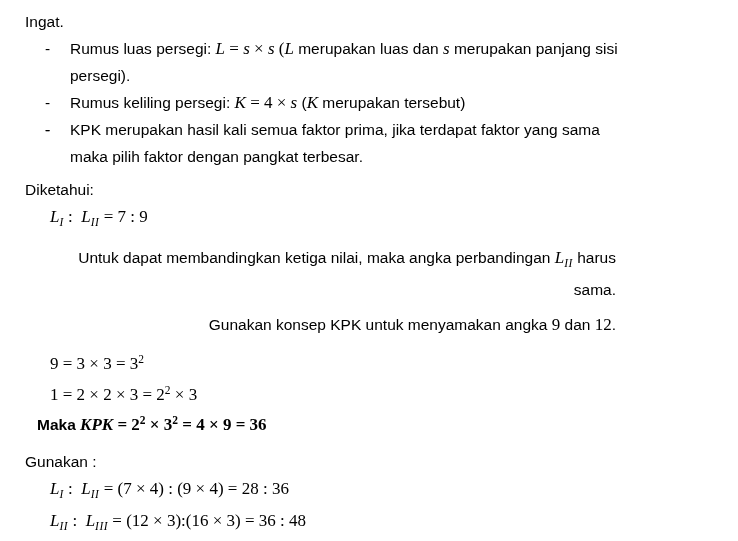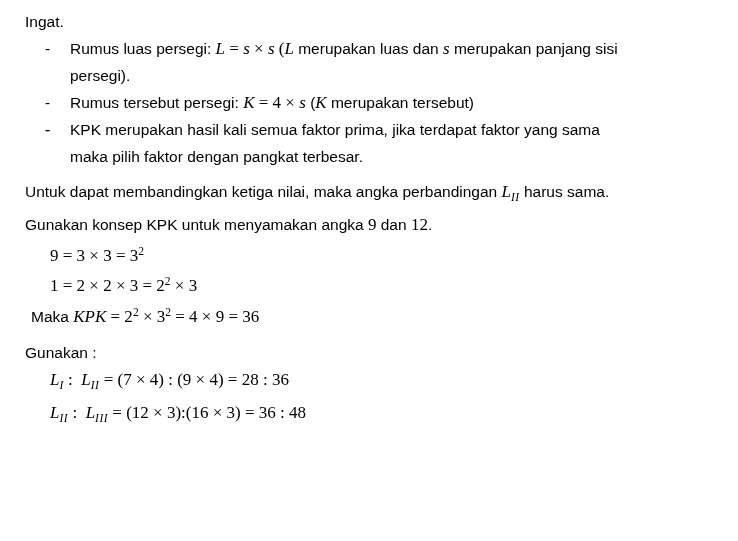--- a/index.html
+++ b/index.html
@@ -17,26 +17,26 @@
     color: #000000;
     font-family: "Liberation Sans", sans-serif;
     font-size: 15.5px;
     line-height: 27px;
     overflow: hidden;
   }
   .heading { margin: 0; }
   .bullet-list { margin: 0; padding: 0; }
   .bullet-row { position: relative; padding-left: 45px; max-width: 660px; }
   .bullet-dash { position: absolute; left: 20px; top: 0; }
-  .para { margin: 0; max-width: 690px; }
+  .para { margin: 8px; max-width: 690px; text-align: right; }
   .sect-diketahui { margin-top: 6px; }
   .sect-untuk { margin-top: 8px; }
   .sect-sehingga { margin-top: 10px; }
   .math-line { margin-left: 25px; white-space: pre; }
-  .math-line.flush { margin-left: 6px; }
+  .math-line.flush { margin-left: 12px; font-weight: bold; }
   
   .seg-t { font-family: "Liberation Sans", sans-serif; }
   .seg-m { font-family: "Liberation Serif", serif; font-style: italic; font-size: 17px; }
   .seg-n { font-family: "Liberation Serif", serif; font-size: 17px; }
   .seg-sub {
     font-family: "Liberation Serif", serif; font-style: italic;
     font-size: 11.5px; vertical-align: -3.5px; letter-spacing: 0.5px;
   }
   .seg-sup {
     font-family: "Liberation Serif", serif;
@@ -50,32 +50,34 @@
 
   <p class="heading">Ingat.</p>
 
   <div class="bullet-list">
     <div class="bullet-row">
       <span class="bullet-dash">-</span>
       <span class="bullet-text"><span class="seg-t">Rumus luas persegi: </span><span class="seg-m">L</span><span class="seg-n"> = </span><span class="seg-m">s</span><span class="seg-n"> × </span><span class="seg-m">s</span><span class="seg-n">  (</span><span class="seg-m">L</span><span class="seg-t"> merupakan luas dan </span><span class="seg-m">s</span><span class="seg-t"> merupakan panjang sisi persegi).</span></span>
     </div>
     <div class="bullet-row">
       <span class="bullet-dash">-</span>
-      <span class="bullet-text"><span class="seg-t">Rumus tersebut persegi: </span><span class="seg-m">K</span><span class="seg-n"> = 4 × </span><span class="seg-m">s</span><span class="seg-t"> (</span><span class="seg-m">K</span><span class="seg-t"> merupakan tersebut)</span></span>
+      <span class="bullet-text"><span class="seg-t">Rumus keliling persegi: </span><span class="seg-m">K</span><span class="seg-n"> = 4 × </span><span class="seg-m">s</span><span class="seg-t"> (</span><span class="seg-m">K</span><span class="seg-t"> merupakan tersebut)</span></span>
     </div>
     <div class="bullet-row">
       <span class="bullet-dash">-</span>
     </div>
     <div class="bullet-row">
       <span class="bullet-dash">-</span>
       <span class="bullet-text"><span class="seg-t">KPK merupakan hasil kali semua faktor prima, jika terdapat faktor yang sama maka pilih faktor dengan pangkat terbesar.</span></span>
     </div>
   </div>
 
   <div class="sect-diketahui">
+    <p class="heading">Diketahui:</p>
+    <div class="math-line"><span class="seg-m">L</span><span class="seg-sub">I</span><span class="seg-n"> :  </span><span class="seg-m">L</span><span class="seg-sub">II</span><span class="seg-n"> = 7 : 9</span></div>
   </div>
 
   <div class="sect-untuk">
     <p class="para"><span class="seg-t">Untuk dapat membandingkan ketiga nilai, maka angka perbandingan </span><span class="seg-m">L</span><span class="seg-sub">II</span><span class="seg-t"> harus sama.</span></p>
     <p class="para"><span class="seg-t">Gunakan konsep KPK untuk menyamakan angka </span><span class="seg-n">9</span><span class="seg-t"> dan </span><span class="seg-n">12</span><span class="seg-t">.</span></p>
     <div class="math-line"><span class="seg-n">9 = 3 × 3 = 3</span><span class="seg-sup">2</span></div>
     <div class="math-line"><span class="seg-n">1 = 2 × 2 × 3 = 2</span><span class="seg-sup">2</span><span class="seg-n"> × 3</span></div>
     <div class="math-line flush"><span class="seg-t">Maka </span><span class="seg-m">KPK</span><span class="seg-n"> = 2</span><span class="seg-sup">2</span><span class="seg-n"> × 3</span><span class="seg-sup">2</span><span class="seg-n"> = 4 × 9 = 36</span></div>
   </div>
 

